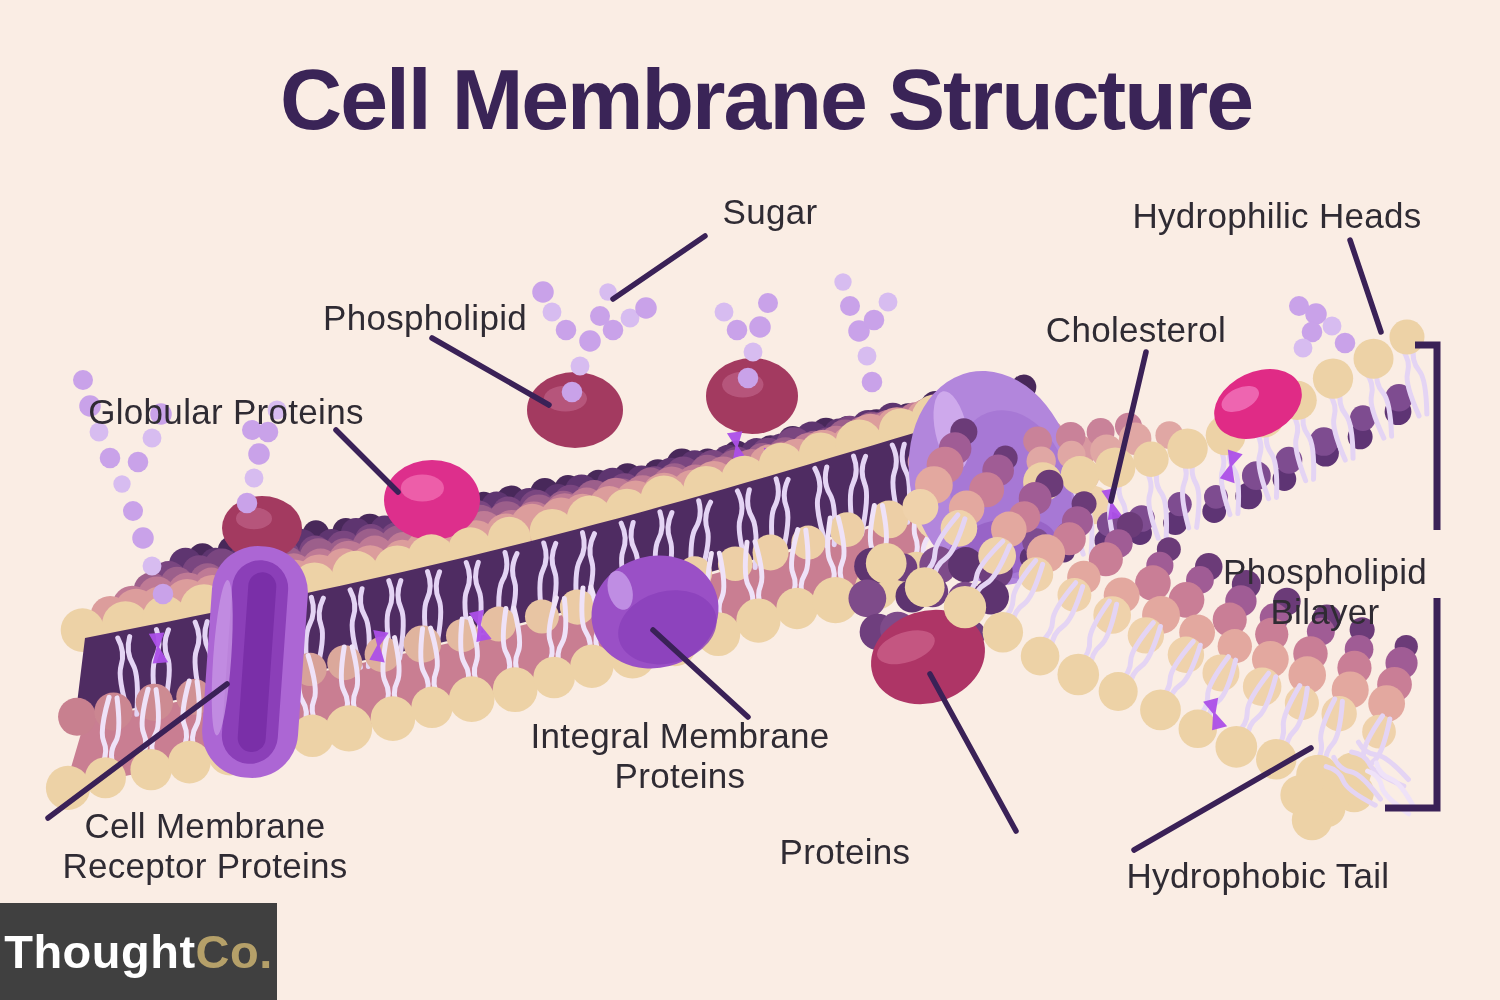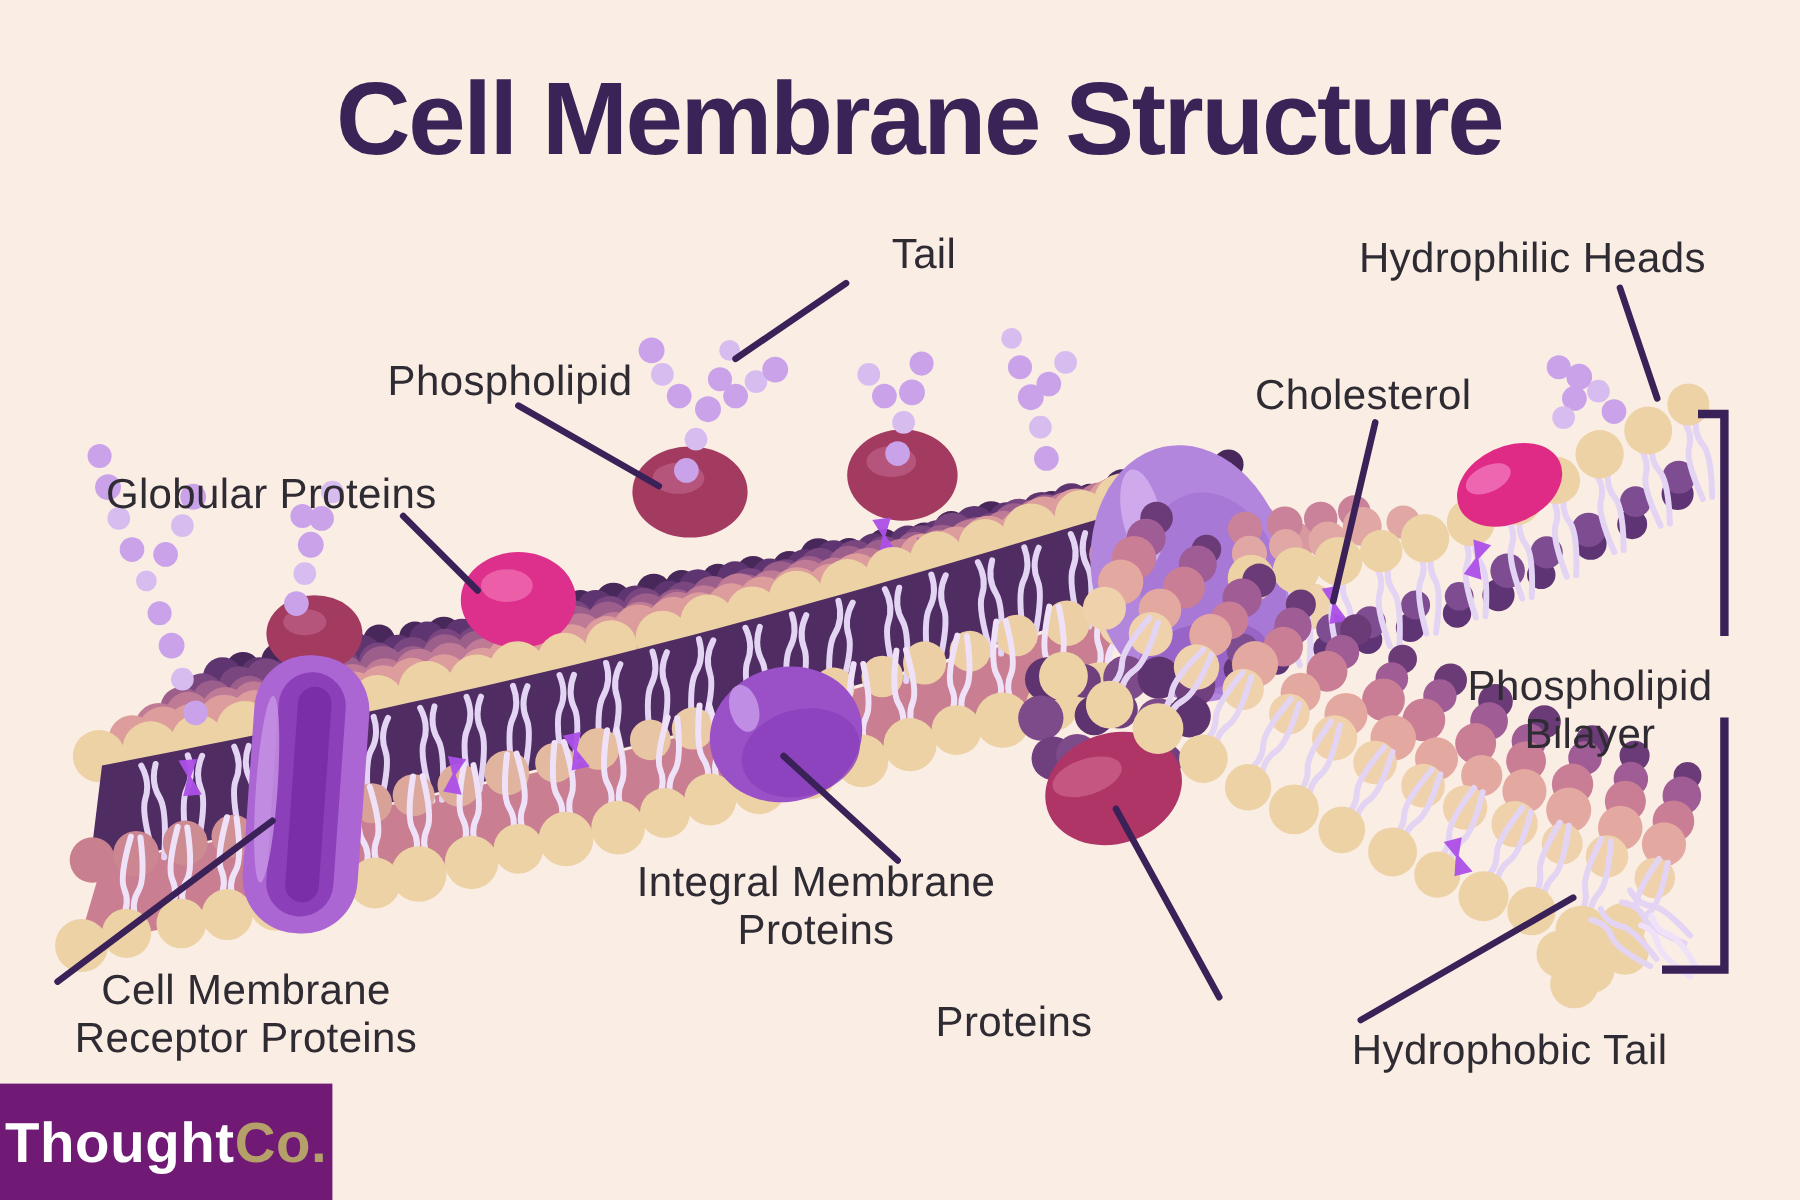--- a/index.html
+++ b/index.html
@@ -5,21 +5,21 @@
   html,body{margin:0;padding:0;background:#FAEDE4;}
   .stage{position:relative;width:1500px;height:1000px;overflow:hidden;background:#FAEDE4;
          font-family:"Liberation Sans",sans-serif;}
   svg#scene{position:absolute;left:0;top:0;width:1500px;height:1000px;}
   h1.title{position:absolute;left:0;top:34px;width:1500px;margin:16px;text-align:center;
            font-size:86px;font-weight:700;letter-spacing:-2px;color:#3A2457;
            font-family:"Liberation Sans",sans-serif;}
   #labels{position:absolute;left:0;top:0;width:1500px;height:1000px;pointer-events:none;}
   .label{position:absolute;transform:translateX(-50%);text-align:center;color:#2F2B33;
          font-size:35px;line-height:40px;font-weight:400;letter-spacing:.3px;white-space:nowrap;}
-  .logo{position:absolute;left:0;top:903px;width:277px;height:97px;background:#701a75;
+  .logo{position:absolute;left:0;top:903px;width:277px;height:97px;background:#404040;
         display:flex;align-items:center;justify-content:center;
         font-size:47px;font-weight:700;letter-spacing:.5px;}
   .logo .t{color:#FFFFFF;}
   .logo .c{color:#B5A069;}
 </style>
 </head>
 <body>
 
 <div class="stage">
   <svg id="scene" viewBox="0 0 1500 1000">
@@ -812,21 +812,21 @@
       </g>
     <g id="bracket">
         <path d="M1415,345 L1437,345 L1437,530 M1437,598 L1437,808 L1385,808" fill="none" stroke="#3A2157" stroke-width="7"></path>
       </g>
   </svg>
 
   <h1 class="title">Cell Membrane Structure</h1>
 
   <div id="labels">
       <div class="label" style="left: 770px; top: 192px;">
-        <div>Tail</div>
+        <div>Sugar</div>
       </div>
       <div class="label" style="left: 425px; top: 298px;">
         <div>Phospholipid</div>
       </div>
       <div class="label" style="left: 226px; top: 392px;">
         <div>Globular Proteins</div>
       </div>
       <div class="label" style="left: 1277px; top: 196px; text-align: center;">
         <div>Hydrophilic Heads</div>
       </div>

